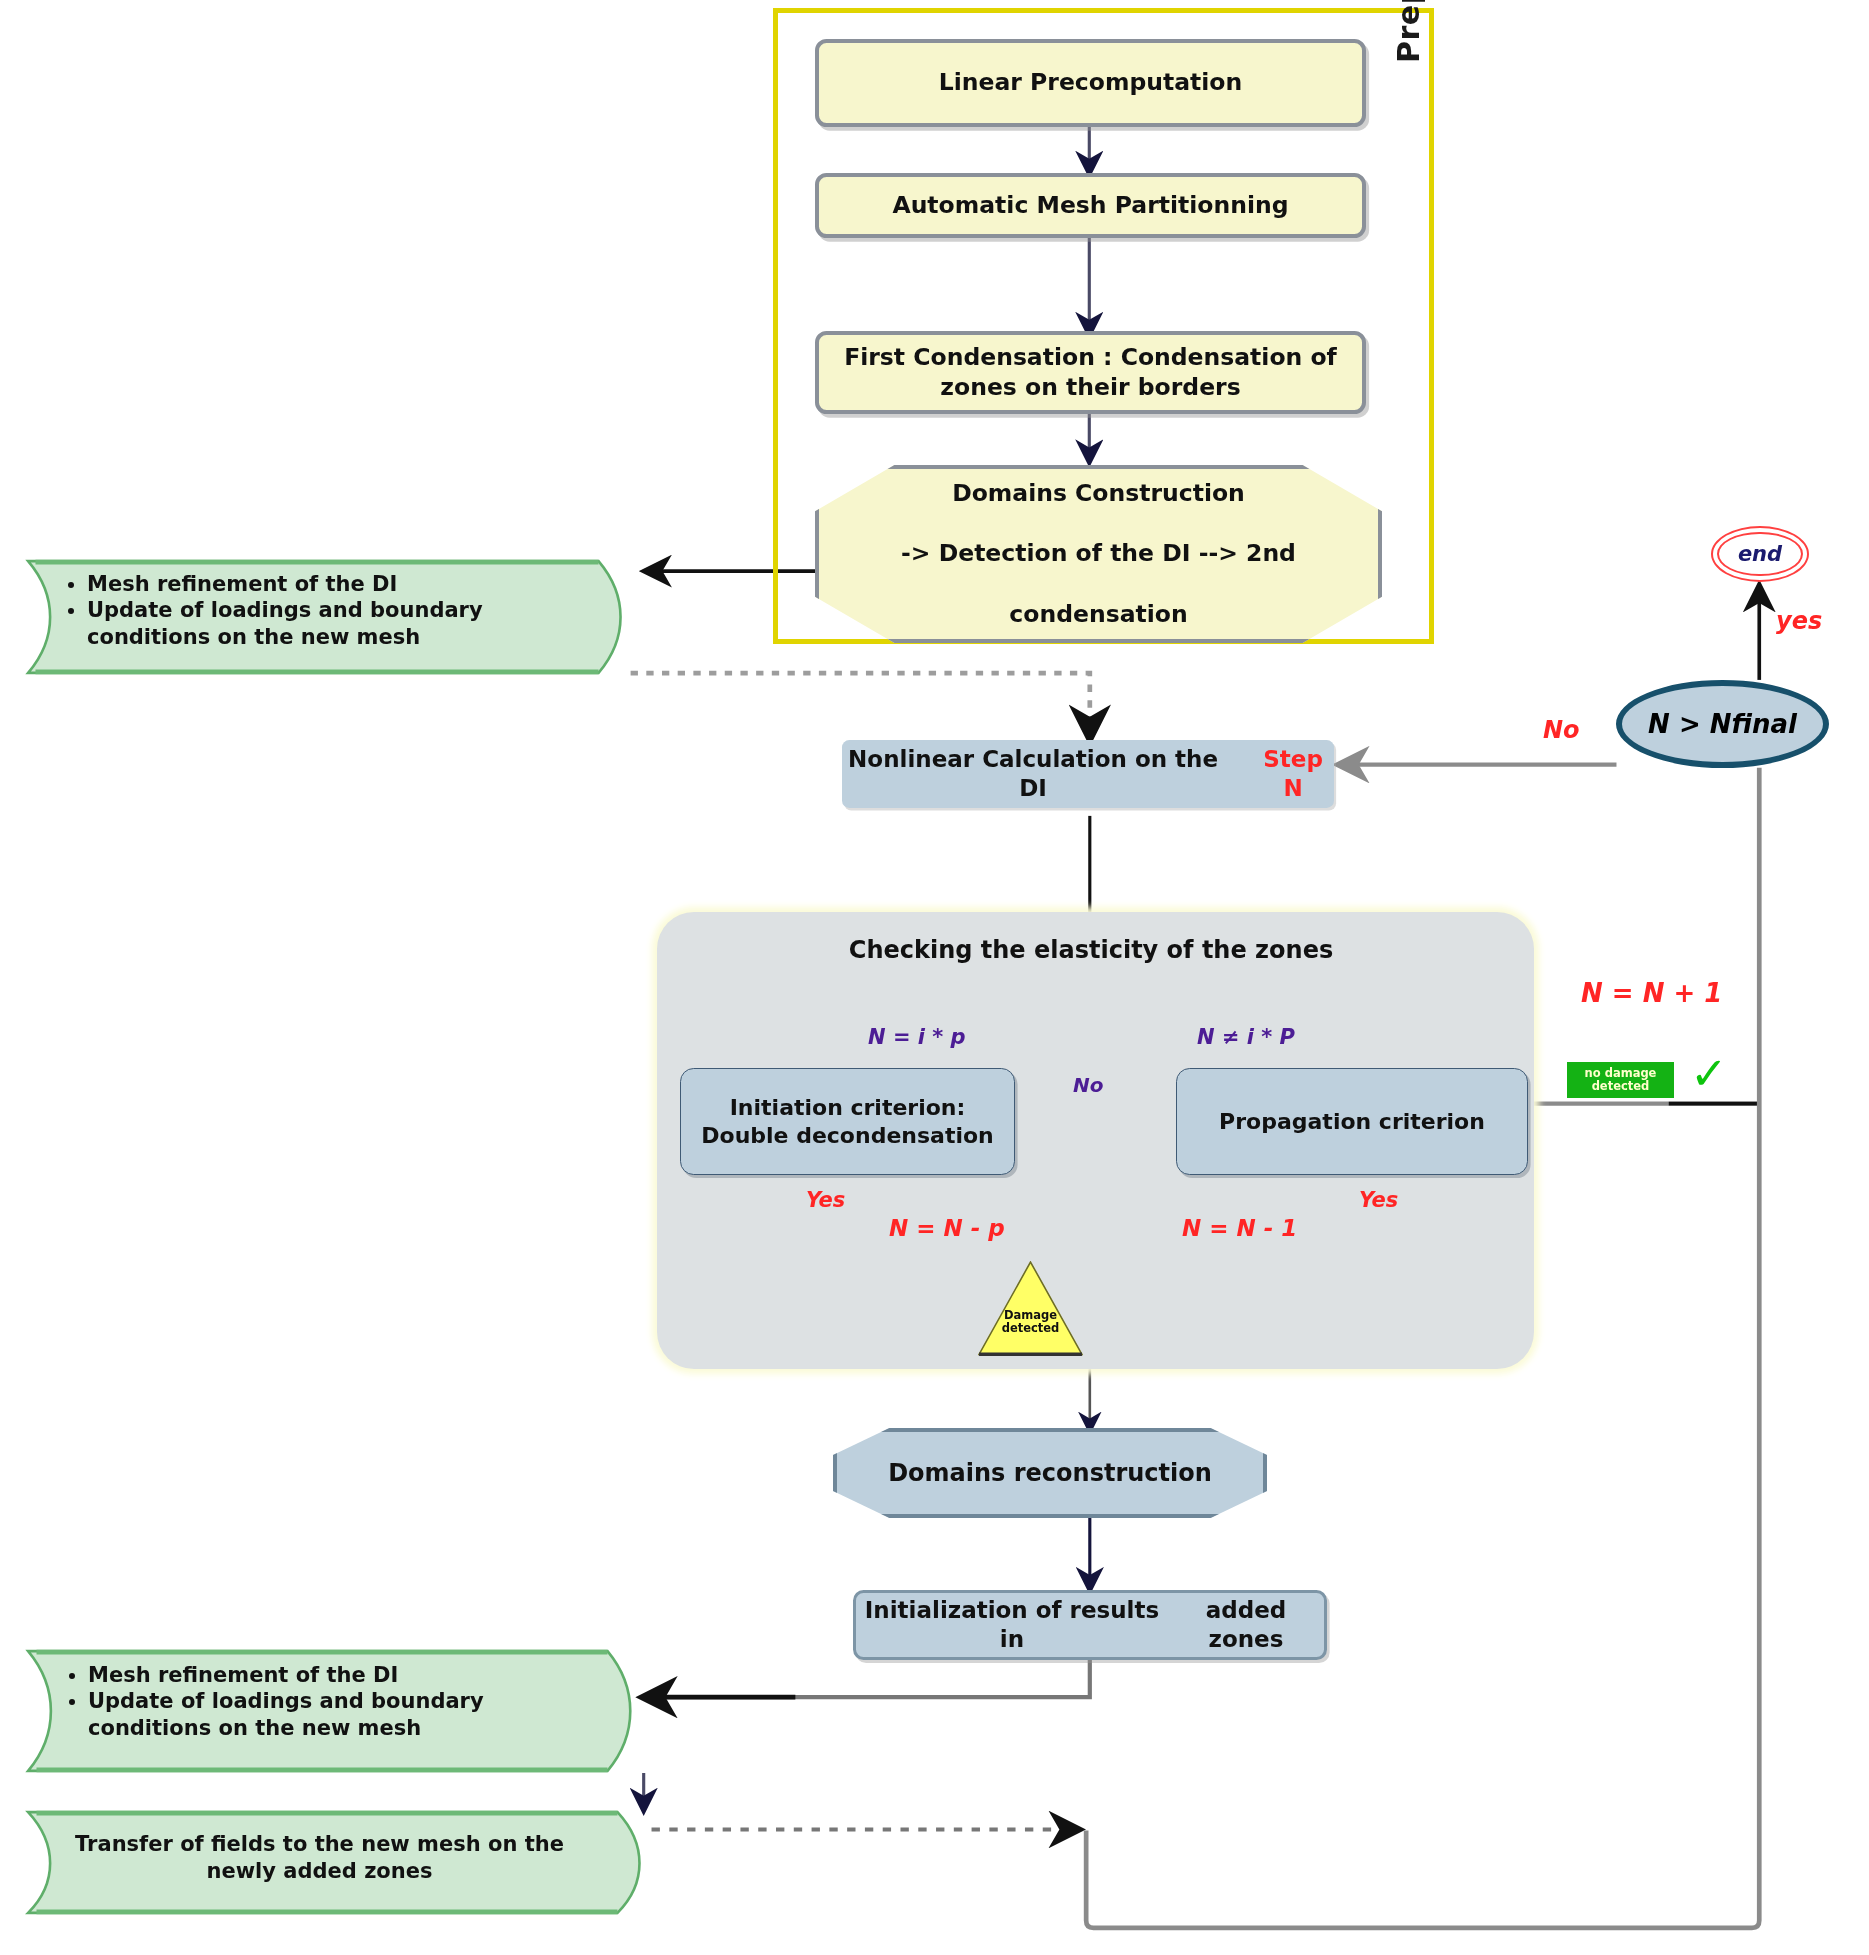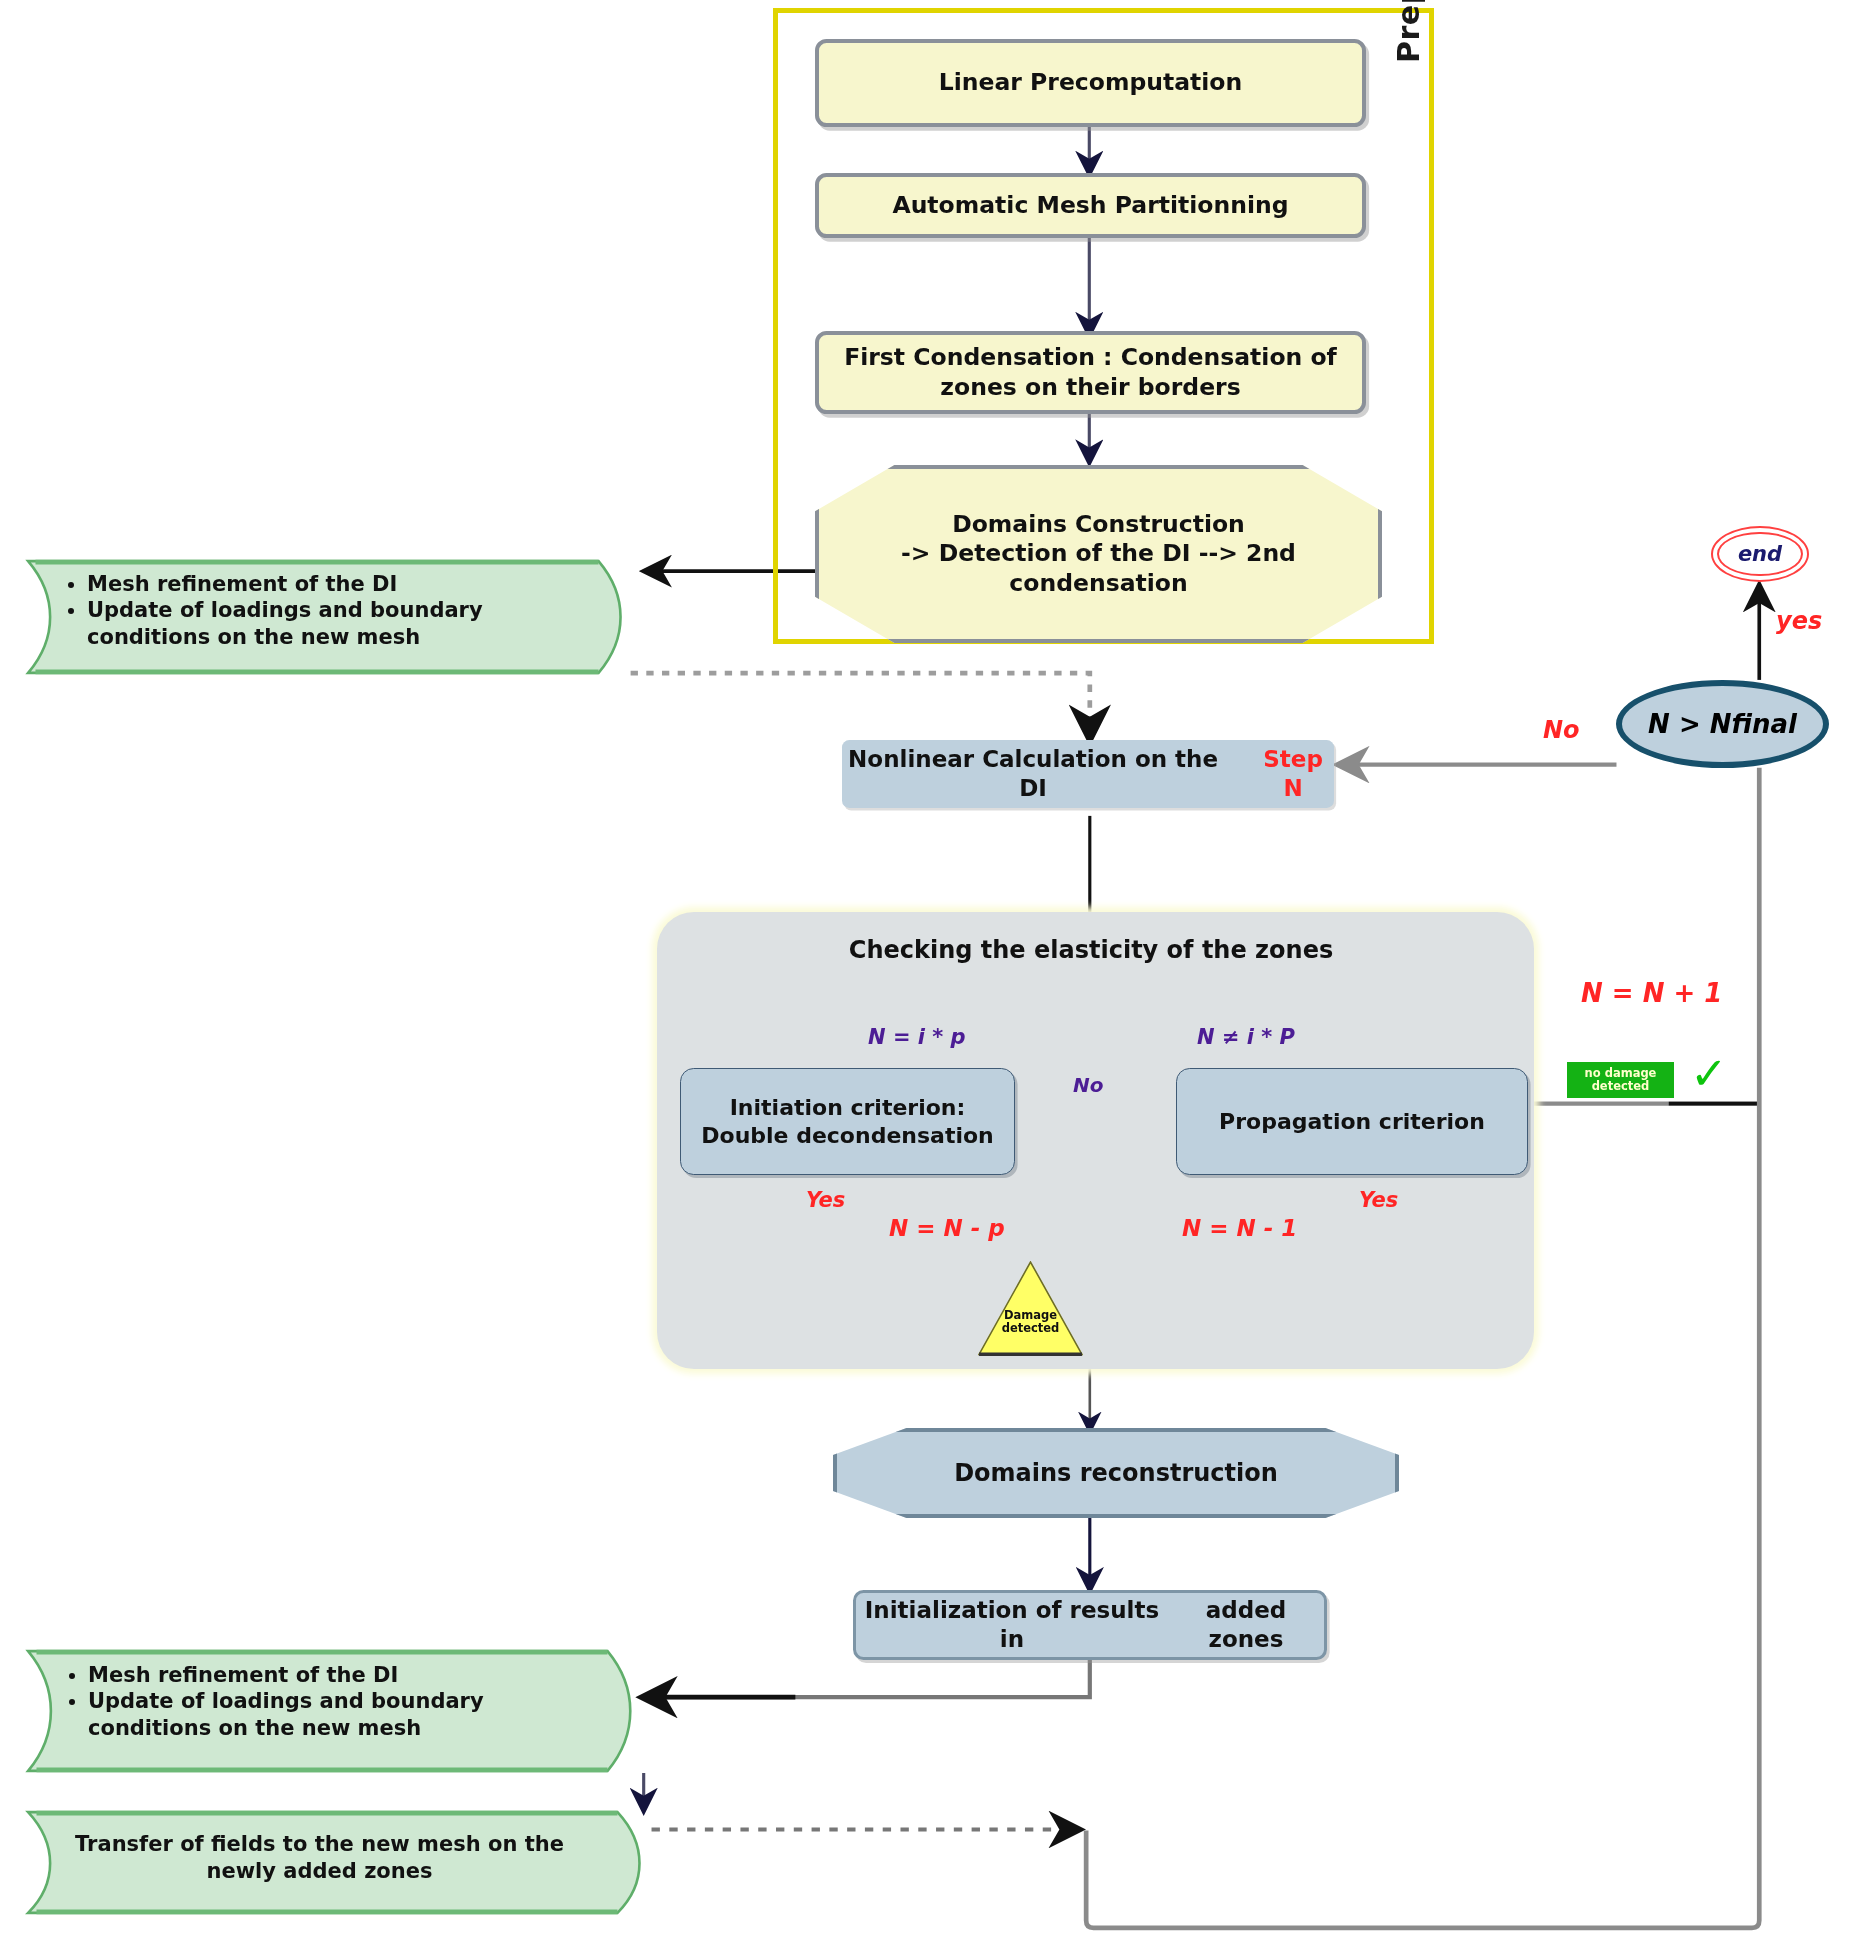--- a/index.html
+++ b/index.html
@@ -141,21 +141,21 @@
   </div>
 
   <div class="abs node yellow-box" style="left:815px;top:173px;width:551px;height:65px;">
     <span>Automatic Mesh Partitionning</span>
   </div>
 
   <div class="abs node yellow-box" style="left:815px;top:331px;width:551px;height:83px;padding:0 13.6px;">
     <span>First Condensation : Condensation of zones on their borders</span>
   </div>
 
-  <div class="abs node octagon" style="left:815px;top:465px;width:567px;height:178px;flex-direction:column;">
+  <div class="abs node octagon" style="left:815px;top:465px;width:567px;height:178px;flex-direction:column;gap:31px;">
     <span>Domains Construction</span>
     <span>-&gt; Detection of the DI --&gt; 2nd</span>
     <span>condensation</span>
   </div>
 
   <div class="abs" style="left:25px;top:559px;width:606px;height:116px;">
     <svg viewBox="0 0 1158 222" preserveAspectRatio="none" style="position:absolute;inset:0;width:100%;height:100%;">
       <path d="M6,4 C62,70 62,152 6,218 L1096,218 C1152,152 1152,70 1096,4 Z" fill="#cfe8d2" stroke="#5fae6a" stroke-width="5"></path>
       <line x1="20" y1="6" x2="1096" y2="6" stroke="#6db977" stroke-width="9"></line>
       <line x1="20" y1="216" x2="1096" y2="216" stroke="#6db977" stroke-width="9"></line>
@@ -223,21 +223,21 @@
     <span>N &gt; Nfinal</span>
   </div>
   <div class="abs red-lbl" style="left:1543px;top:716px;font-size:24px;">No</div>
   <div class="abs red-lbl" style="left:1776px;top:607px;font-size:24px;">yes</div>
 
   <div class="abs" id="end-ellipse">
     <div id="end-ellipse-inner"></div>
     <span>end</span>
   </div>
 
-  <div class="abs node octagon-blue" style="left:833px;top:1428px;width:566px;height:90px;">
+  <div class="abs node octagon-blue" style="left:833px;top:1428px;width:434px;height:90px;">
     <span>Domains reconstruction</span>
   </div>
 
   <div class="abs node blue-box" style="left:853px;top:1590px;width:474px;height:70px;flex-direction:row;">
     <span>Initialization of results in</span>
     <span>added zones</span>
   </div>
 
   <div class="abs" style="left:25px;top:1649px;width:616px;height:124px;">
     <svg viewBox="0 0 1178 238" preserveAspectRatio="none" style="position:absolute;inset:0;width:100%;height:100%;">

